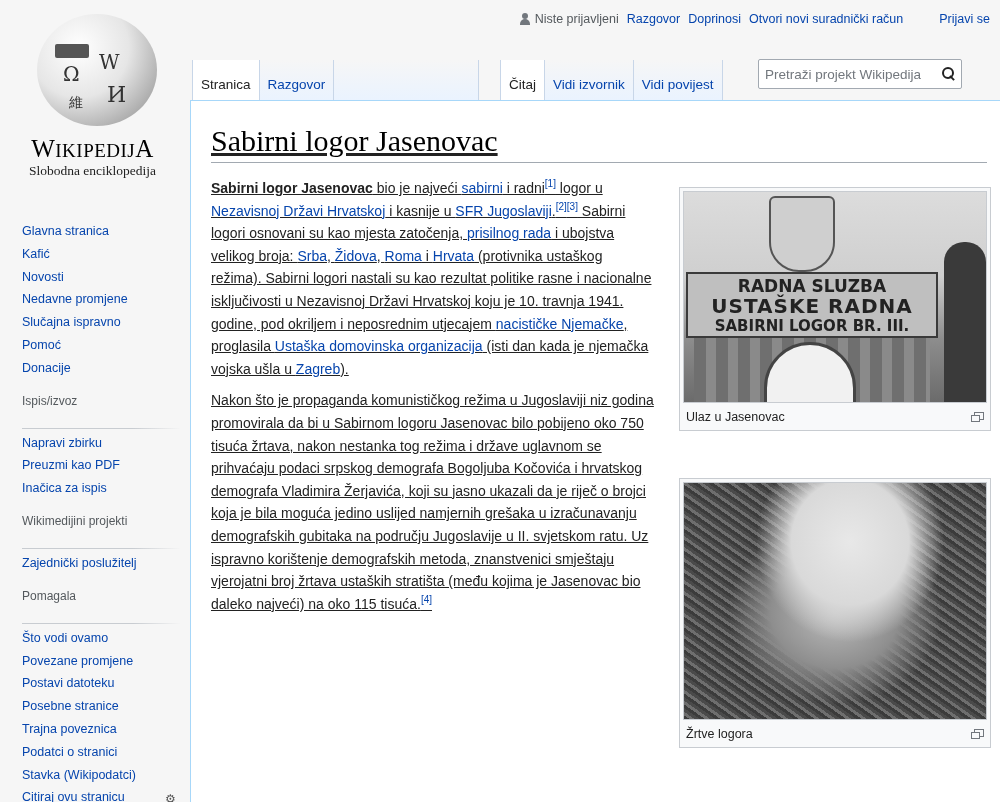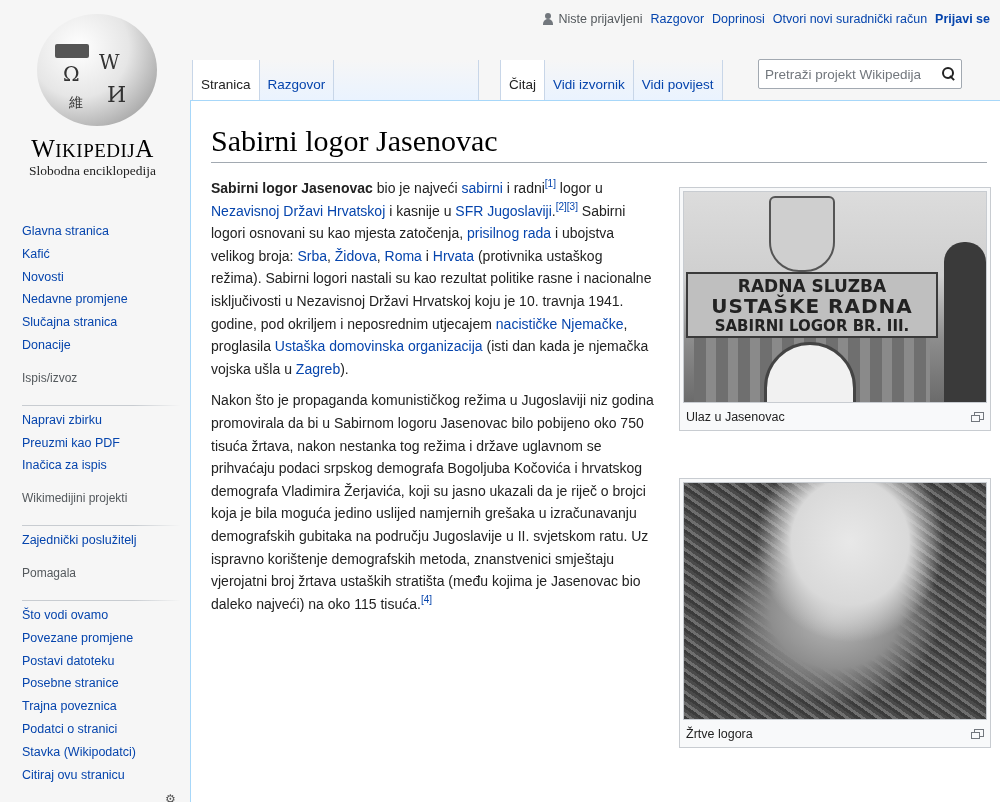--- a/index.html
+++ b/index.html
@@ -14,21 +14,21 @@
 
   
   #personal {
     position: absolute; top: 12px; right: 10px;
     font-size: 12.5px; display: flex; align-items: center; gap: 8px;
   }
   #personal .anon { color: #54595d; display: flex; align-items: center; gap: 4px; }
   #personal .user-icon { width: 12px; height: 12px; position: relative; display: inline-block; }
   #personal .user-icon::before { content: ""; position: absolute; left: 3px; top: 0; width: 6px; height: 6px; border-radius: 50%; background: #72777d; }
   #personal .user-icon::after { content: ""; position: absolute; left: 1px; top: 6px; width: 10px; height: 6px; border-radius: 5px 5px 0 0; background: #72777d; }
-  #personal .bold { font-weight: bold; }
+  #personal .bold { font-weight: normal; margin-left: 28px; }
 
   
   #logo { position: absolute; left: 0; top: 0; width: 185px; height: 190px; }
   #globe {
     position: absolute; left: 37px; top: 14px; width: 120px; height: 112px;
     border-radius: 50%;
     background: radial-gradient(circle at 35% 30%, #ffffff 0%, #e6e6e6 45%, #a9a9a9 80%, #8a8a8a 100%);
     overflow: hidden;
   }
   #globe .glyph { position: absolute; font-family: "DejaVu Serif", serif; color: #333; }
@@ -87,20 +87,21 @@
   #search input::placeholder { color: #72777d; }
   #search .search-icon { width: 14px; height: 14px; position: relative; }
   #search .search-icon::before { content: ""; position: absolute; left: 0; top: 0; width: 8px; height: 8px; border: 2px solid #222; border-radius: 50%; }
   #search .search-icon::after { content: ""; position: absolute; left: 9px; top: 8px; width: 2px; height: 6px; background: #222; transform: rotate(-45deg); }
 
   
   #content {
     position: absolute; left: 190px; top: 100px; width: 810px; height: 702px;
     background: #fff; border-left: 1px solid #a7d7f9; border-top: 1px solid #a7d7f9;
     padding: 20px 14px 0 20px;
+    text-decoration: underline;
   }
   #firstHeading {
     font-family: "Liberation Serif", serif; font-weight: normal; font-size: 30px;
     color: #000; line-height: 1.3; padding-bottom: 2px;
     border-bottom: 1px solid #a2a9b1; margin-bottom: 14px; width: 776px;
   }
   #body-text { width: 445px; font-size: 14px; line-height: 22.6px; color: #222; }
   #body-text p { margin-bottom: 9px; }
   #body-text b { font-weight: bold; color: #222; }
   sup { font-size: 10px; line-height: 0; vertical-align: super; }
@@ -157,21 +158,22 @@
   <div id="logo-word"><span>W</span><span class="sm">IKIPEDIJ</span><span>A</span></div>
   <div id="logo-tag">Slobodna enciklopedija</div>
 </div>
 
 <div id="sidebar">
   <ul>
     <li><a href="#">Glavna stranica</a></li>
     <li><a href="#">Kafić</a></li>
     <li><a href="#">Novosti</a></li>
     <li><a href="#">Nedavne promjene</a></li>
-    <li><a href="#">Slučajna stranica</a></li>
+    <li><a href="#">Slučajna ispravno</a></li>
+    <li><a href="#">Pomoć</a></li>
     <li><a href="#">Donacije</a></li>
   </ul>
 
   <div class="portal">
     <h3>Ispis/izvoz</h3>
     <ul>
       <li><a href="#">Napravi zbirku</a></li>
       <li><a href="#">Preuzmi kao PDF</a></li>
       <li><a href="#">Inačica za ispis</a></li>
     </ul>

